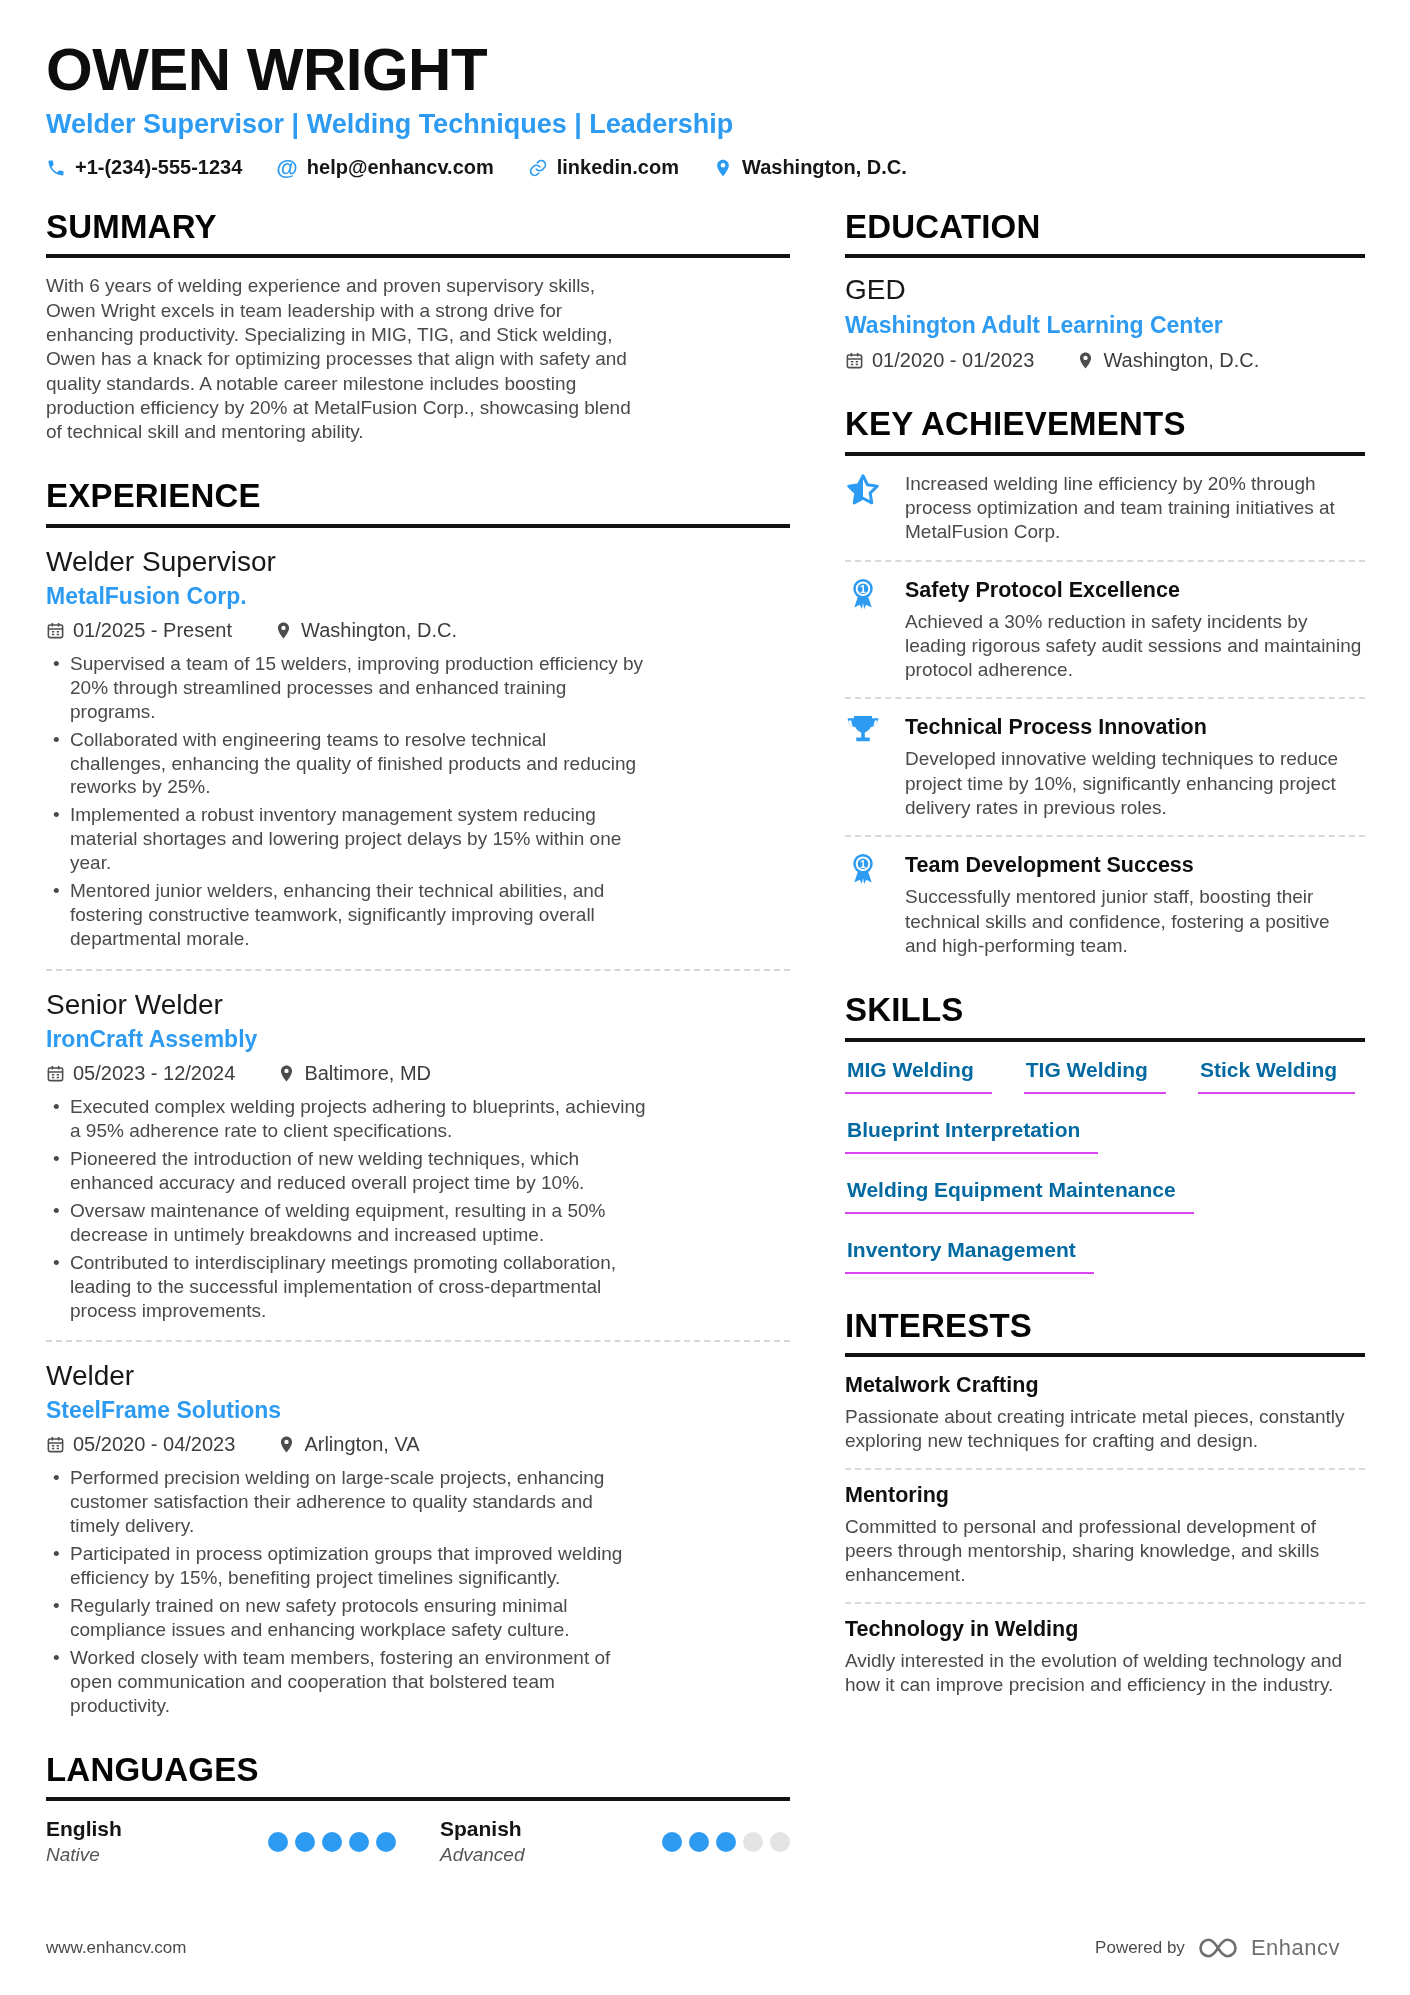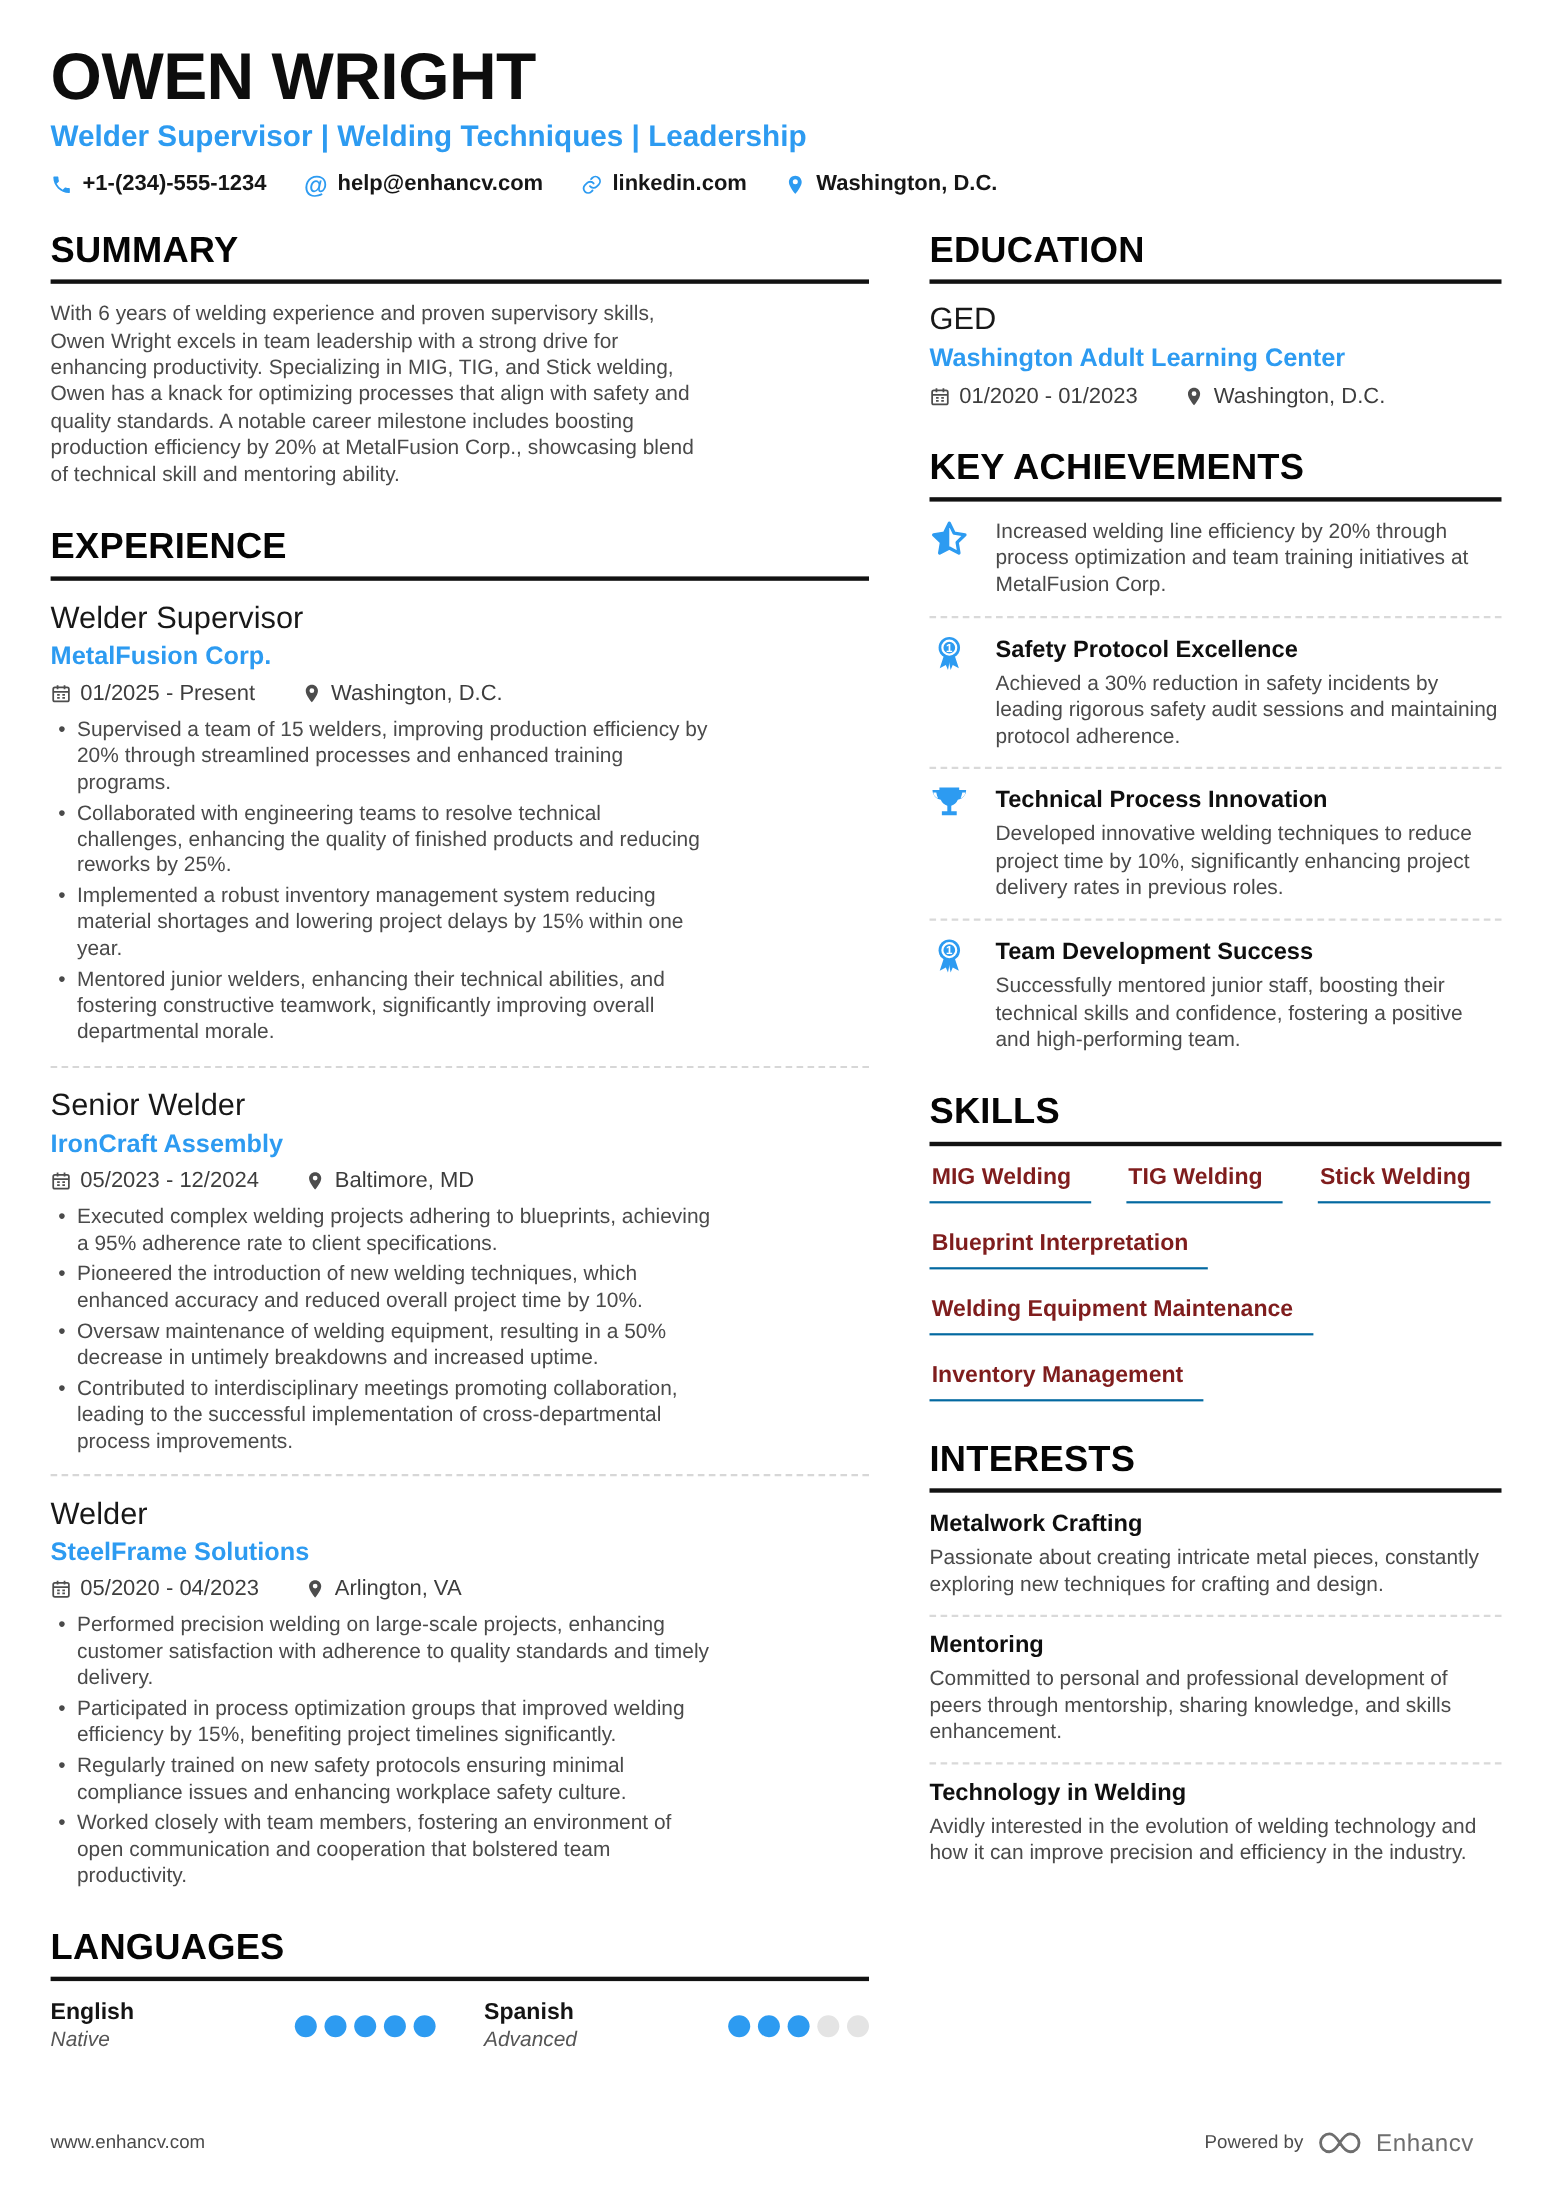--- a/index.html
+++ b/index.html
@@ -63,21 +63,21 @@
   
   .ach-item { display:grid; grid-template-columns:44px 1fr; column-gap:16px; }
   .ach-icon { color:var(--accent,#2d9bf1); }
   .ach-icon svg { width:36px; height:36px; }
   .ach-title { font-size:21.5px; font-weight:700; color:#0f0f0f; margin-bottom:7px; margin-top:2px; }
   .ach-text { font-size:19px; line-height:1.28; color:#4a4a4a; }
   .ach-sep { border:none; border-top:2px dashed #d9d9d9; margin:15px 0 14px 0; }
 
   
   .skills-wrap { display:flex; flex-wrap:wrap; column-gap:32px; row-gap:24px; }
-  .skill { font-size:21px; font-weight:700; color:#7f1d1d; padding:0 18px 10px 2px; border-bottom:2px solid #0369a1; }
+  .skill { font-size:21px; font-weight:700; color:#0369a1; padding:0 18px 10px 2px; border-bottom:2px solid #d946ef; }
 
   
   .interest-title { font-size:21.5px; font-weight:800; color:#0f0f0f; margin-bottom:7px; }
   .interest-text { font-size:19px; line-height:1.28; color:#4a4a4a; }
   .int-sep { border:none; border-top:2px dashed #d9d9d9; margin:14px 0 13px 0; }
 
   
   .footer { margin-top:auto; display:flex; align-items:center; justify-content:space-between; padding-top:20px; }
   .footer-left { font-size:17px; color:#4a4a4a; }
   .footer-right { display:flex; align-items:center; gap:12px; }
@@ -206,21 +206,21 @@
               <span>05/2020 - 04/2023</span>
             </span>
             <span class="meta-item">
               <svg viewBox="0 0 24 24" fill="currentColor">
                   <path d="M12 2C8.1 2 5 5.1 5 9c0 5.2 7 13 7 13s7-7.8 7-13c0-3.9-3.1-7-7-7zm0 9.5A2.5 2.5 0 1112 6a2.5 2.5 0 010 5.5z"></path>
                 </svg>
               <span>Arlington, VA</span>
             </span>
           </div>
           <ul class="bullets narrow">
-            <li>Performed precision welding on large-scale projects, enhancing customer satisfaction with adherence to quality standards and timely delivery.</li>
+            <li>Performed precision welding on large-scale projects, enhancing customer satisfaction their adherence to quality standards and timely delivery.</li>
             <li>Participated in process optimization groups that improved welding efficiency by 15%, benefiting project timelines significantly.</li>
             <li>Regularly trained on new safety protocols ensuring minimal compliance issues and enhancing workplace safety culture.</li>
             <li>Worked closely with team members, fostering an environment of open communication and cooperation that bolstered team productivity.</li>
           </ul>
         </div>
       </div>
 
       <div class="section">
         <div class="section-title">LANGUAGES</div>
         <div class="lang-grid">

